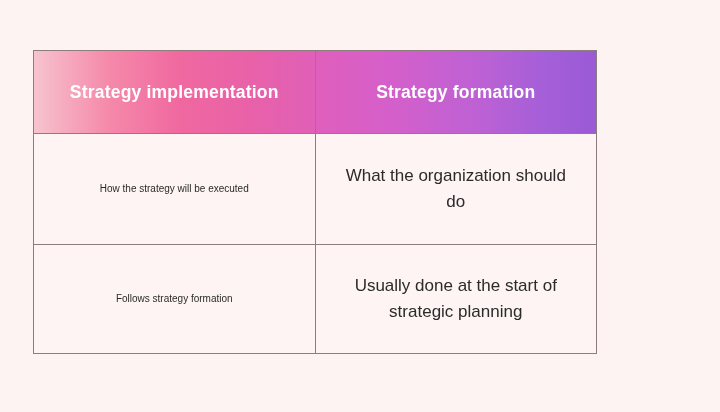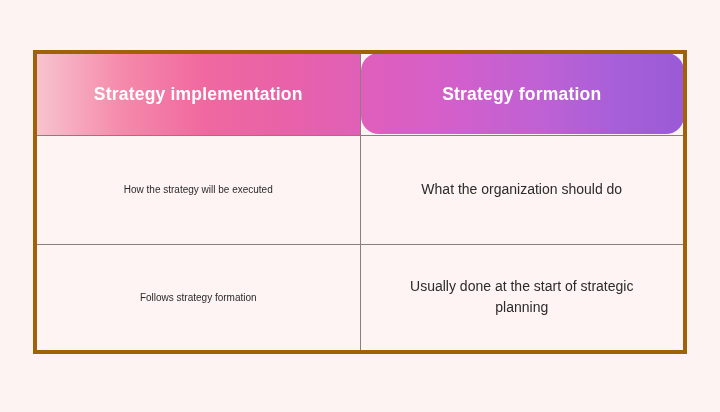--- a/index.html
+++ b/index.html
@@ -18,25 +18,25 @@
     position: relative;
     width: 720px;
     height: 412px;
     background: #fdf3f2;
   }
 
   .comparison-table {
     position: absolute;
     left: 33px;
     top: 50px;
-    width: 654px;
+    width: 564px;
     height: 304px;
     border-collapse: collapse;
     table-layout: fixed;
-    border: 4px solid #a16207;
+    border: 1px solid #a16207;
   }
 
   .comparison-table col {
     width: 50%;
   }
 
   .header-row {
     height: 83px;
   }
 
@@ -51,21 +51,20 @@
     letter-spacing: 0.2px;
     background-clip: padding-box;
   }
 
   
   .header-cell-left {
     background-image: linear-gradient(to right, #f7c3ce 0%, #f58aab 26%, #f0689f 52%, #e861a9 78%, #e060b8 100%);
   }
   .header-cell-right {
     background-image: linear-gradient(to right, #df5fbb 0%, #d65fc9 24%, #bf61d4 56%, #a65fd8 80%, #9a5ad6 100%);
-    border-radius: 19px;
   }
 
   .body-row-1 { height: 72px; }
   .body-row-2 { height: 78px; }
   .body-row-3 { height: 71px; }
 
   .body-cell {
     border: 1px solid #8e7d7d;
     background: #fdf4f3;
     text-align: center;
@@ -73,21 +72,21 @@
     color: #2b2b2b;
     padding: 6px 26px;
     line-height: 1.5;
   }
 
   .body-cell-left {
     font-size: 10px;
   }
 
   .body-cell-right {
-    font-size: 14px;
+    font-size: 17px;
   }
 </style>
 </head>
 <body>
 
 <div class="page">
 
   <table class="comparison-table">
     <colgroup>
       <col>

